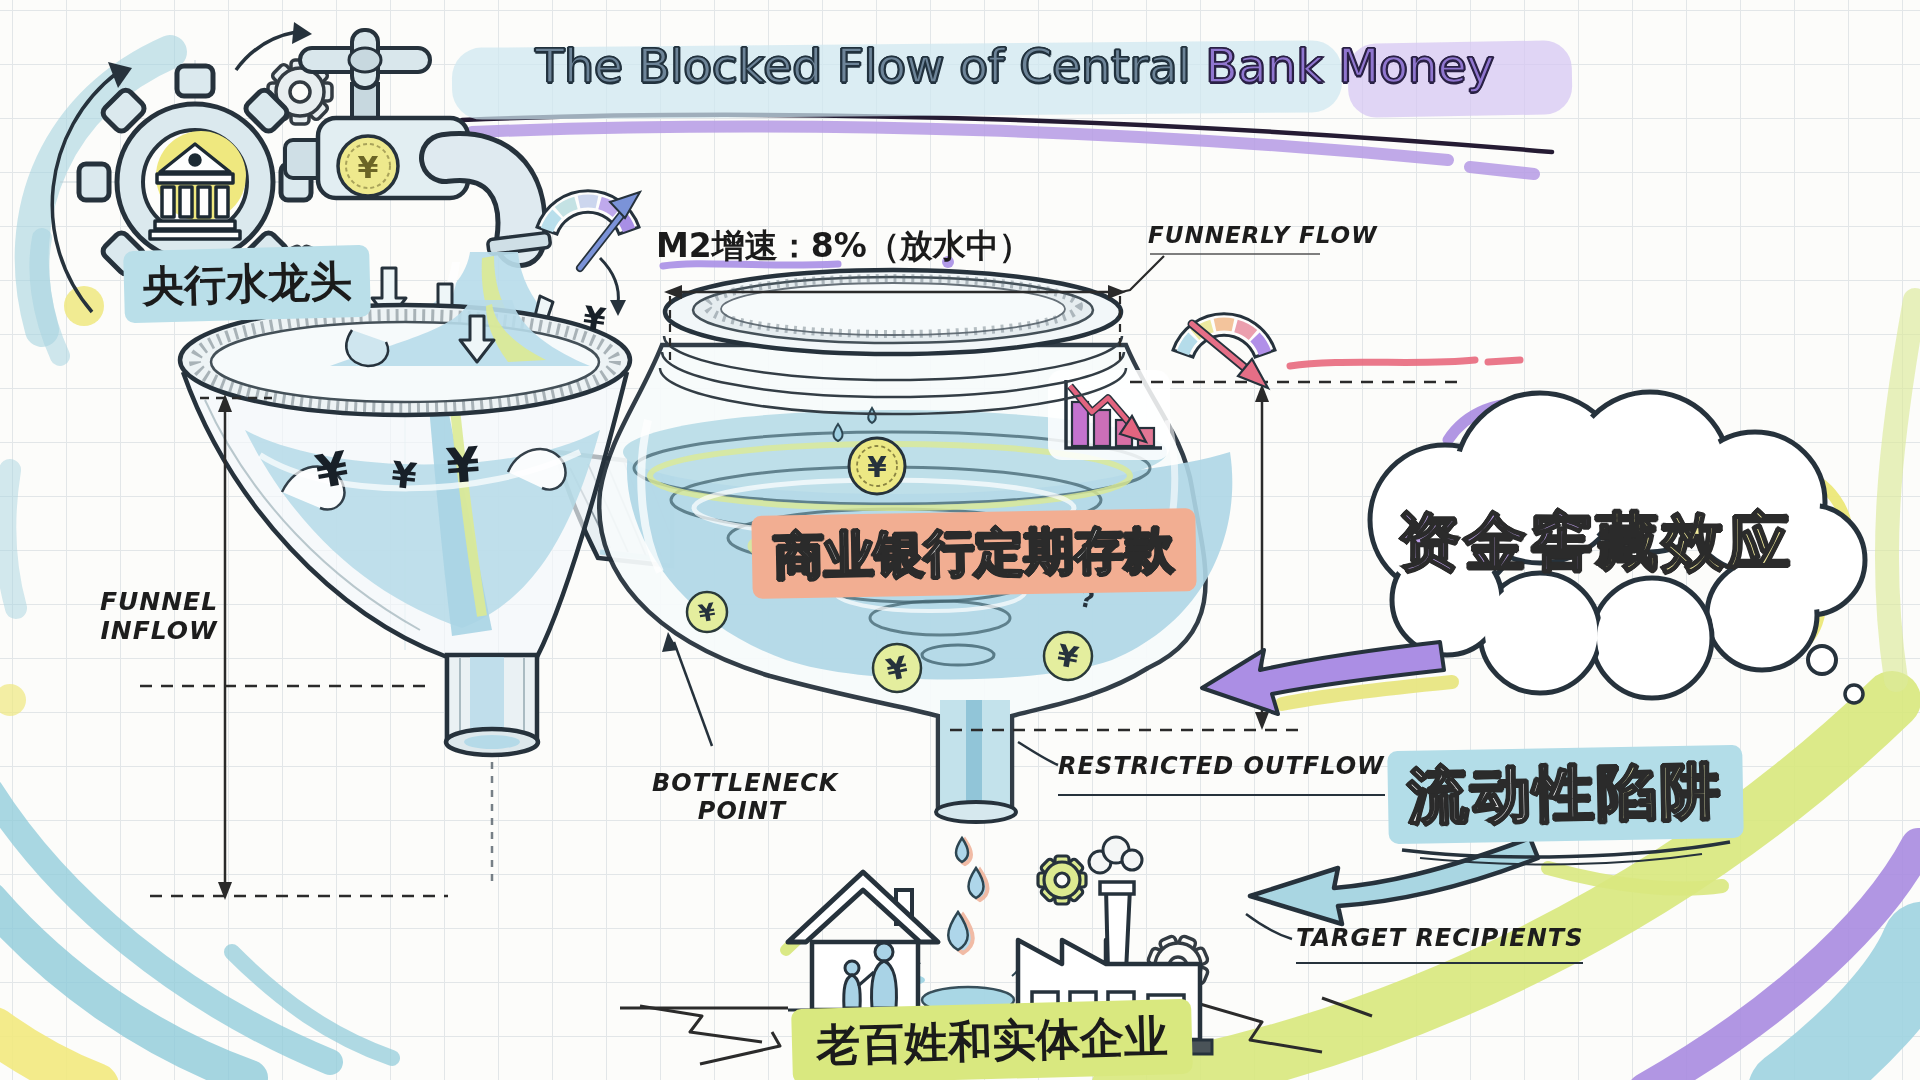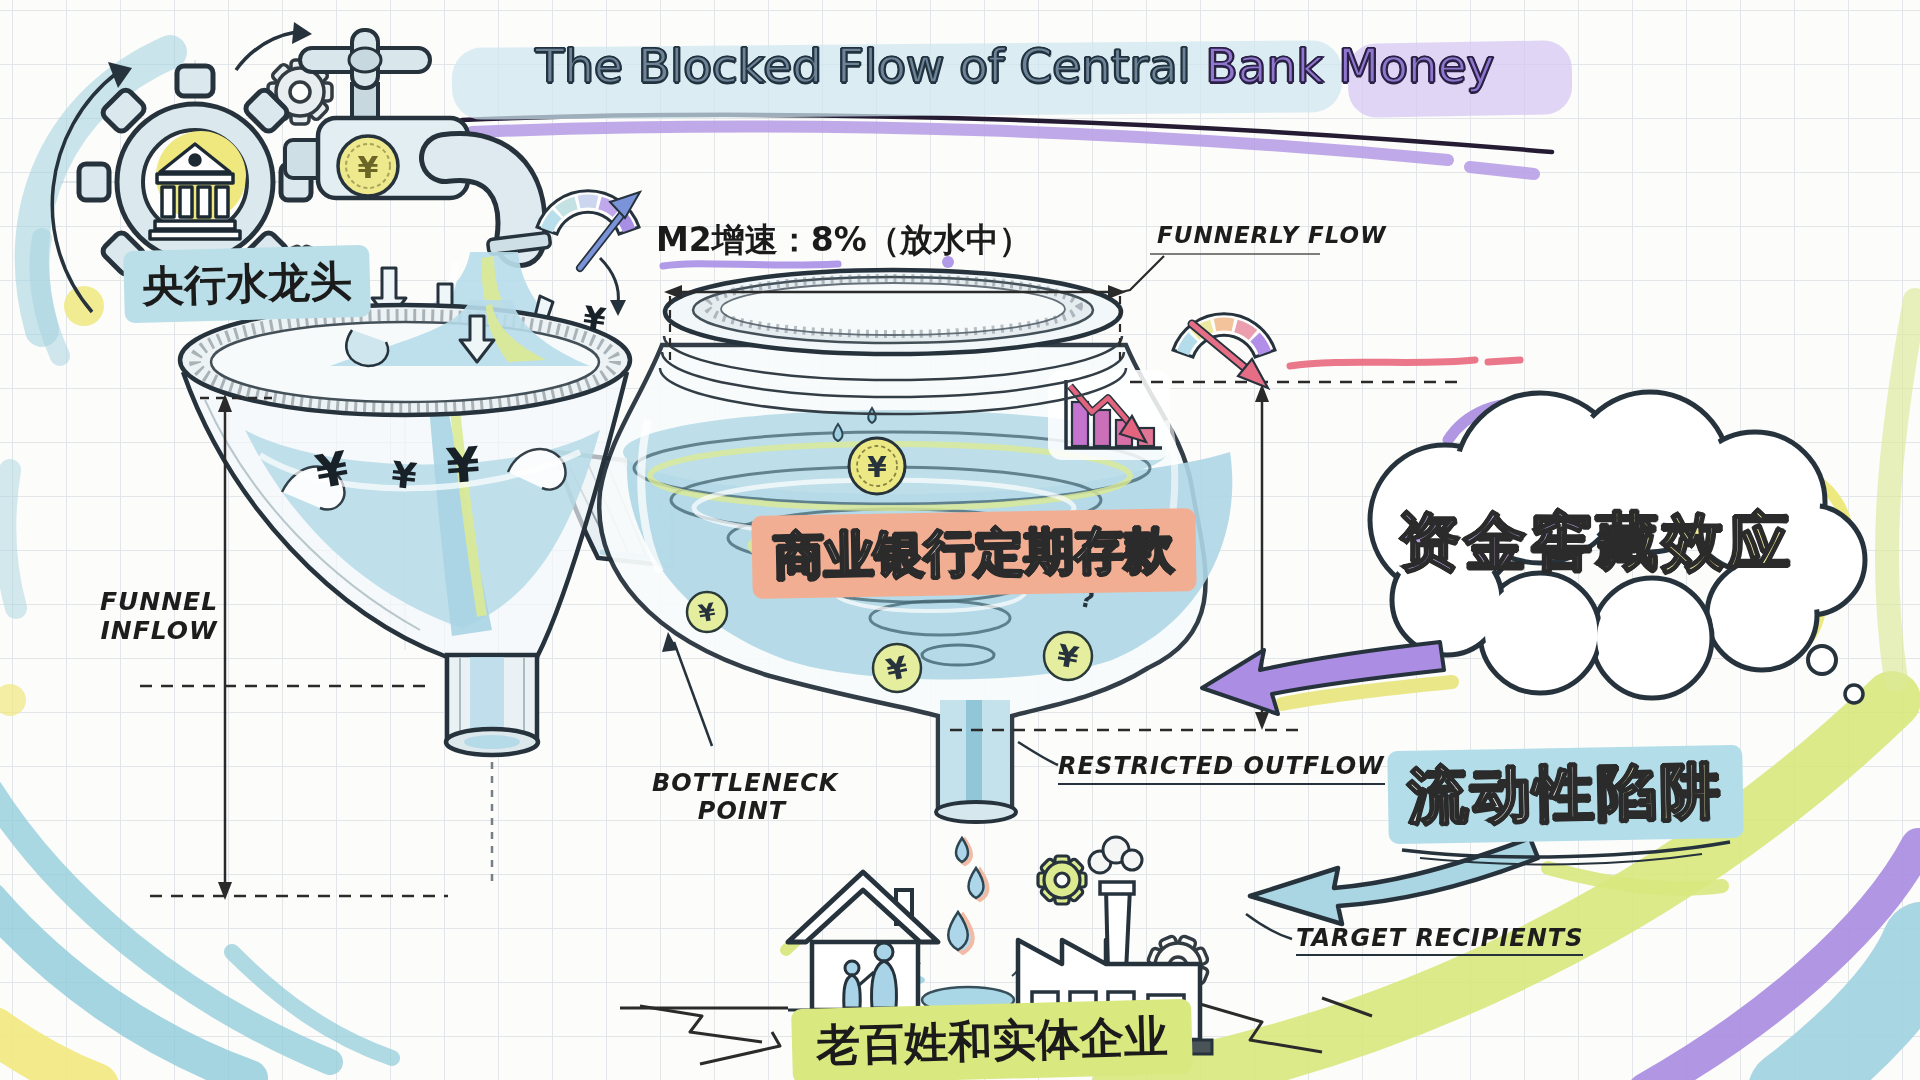--- a/index.html
+++ b/index.html
@@ -469,44 +469,44 @@
   </svg>
 
   <div class="hl-band" style="left:452px;top:44px;width:890px;height:72px;background:#cfe7f0;border-radius:30px;transform:rotate(-0.5deg);"></div>
   <div class="hl-band" style="left:1348px;top:42px;width:224px;height:74px;background:#d6c6f2;border-radius:28px;transform:rotate(-1deg);"></div>
   <div class="title-wrap">
     <span class="title-blue">The Blocked Flow of Central </span><span class="title-purple">Bank Money</span>
   </div>
 
   <div class="lbl cn hl" style="left:124px;top:248px;padding:8px 18px;background:#badfe9;font-size:42px;transform:rotate(-1.5deg);">央行水龙头</div>
 
-  <div class="lbl cn" style="left:656px;top:218px;font-size:33px;">M2增速：8%（放水中）</div>
-
-
-  <div class="lbl tech" style="left:1148px;top:222px;font-size:23px;padding-left:9px;">FUNNERLY FLOW</div>
+  <div class="lbl cn" style="left:656px;top:224px;font-size:33px;">M2增速：8%（放水中）</div>
+
+
+  <div class="lbl tech" style="left:1148px;top:222px;font-size:23px;">FUNNERLY FLOW</div>
 
   <div class="lbl tech" style="left:96px;top:588px;width:126px;text-align:center;font-size:25px;line-height:1.15;">
     <div>FUNNEL</div>
     <div>INFLOW</div>
   </div>
 
   <div class="lbl tech" style="left:652px;top:748px;width:180px;text-align:center;font-size:24px;line-height:1.15;margin-top:22px;">
     <div>BOTTLENECK</div>
     <div>POINT</div>
   </div>
 
   <div class="lbl cn outlined hl" style="left:752px;top:512px;padding:8px 22px;background:#f2ae92;font-size:50px;color:#ffffff;transform:rotate(-1deg);">商业银行定期存款</div>
 
-  <div class="lbl tech" style="left:1058px;top:752px;font-size:24px;border-bottom:2px solid #26323c;padding-bottom:3px;">RESTRICTED OUTFLOW</div>
+  <div class="lbl tech" style="left:1058px;top:752px;font-size:24px;border-bottom:2px solid #26323c;padding-bottom:14px;">RESTRICTED OUTFLOW</div>
 
   <div class="lbl cn" style="left:1398px;top:500px;font-size:62px;letter-spacing:4px;">
     <span class="outlined" style="color:#bd9fe8;">资金窖</span><span class="outlined" style="color:#f2eb9c;text-align:center;">藏效应</span>
   </div>
 
   <div class="lbl cn hl" style="left:1388px;top:748px;padding:6px 20px;background:#b3dde8;font-size:60px;letter-spacing:3px;transform:rotate(-1deg);">
     <span class="outlined" style="color:#ffffff;">流动性</span><span class="outlined" style="color:#eff0b4;">陷阱</span>
   </div>
 
-  <div class="lbl tech" style="left:1296px;top:924px;font-size:24px;border-bottom:2px solid #26323c;padding-bottom:2px;">TARGET RECIPIENTS</div>
+  <div class="lbl tech" style="left:1296px;top:924px;font-size:24px;border-bottom:2px solid #26323c;padding-bottom:10px;">TARGET RECIPIENTS</div>
 
   <div class="lbl cn hl" style="left:792px;top:1004px;padding:8px 24px;background:#d9e87f;font-size:44px;transform:rotate(-1.5deg);">老百姓和实体企业</div>
 
 </div>
 
 </body></html>

